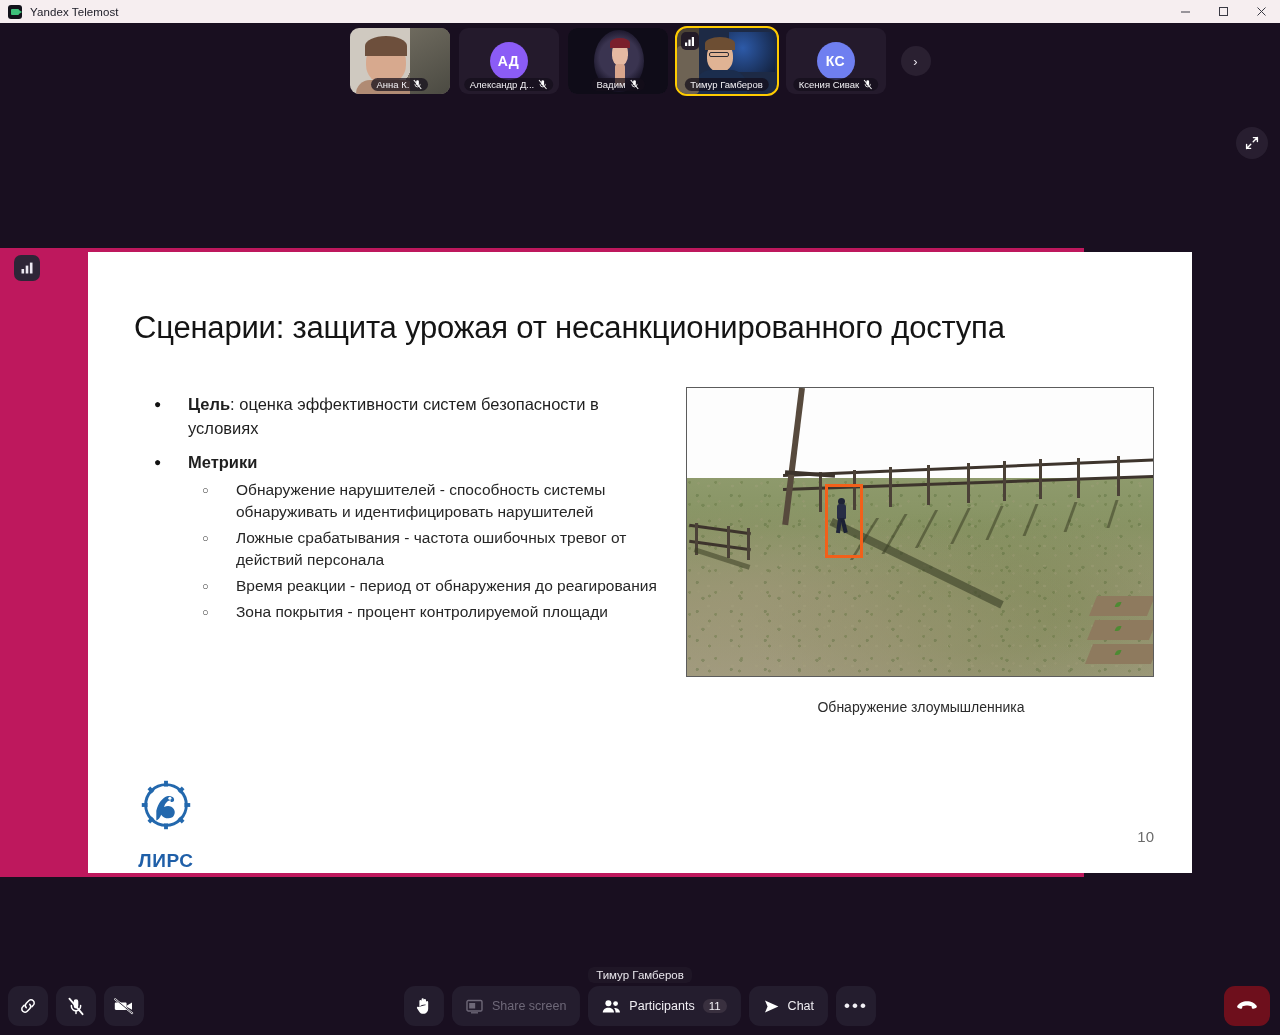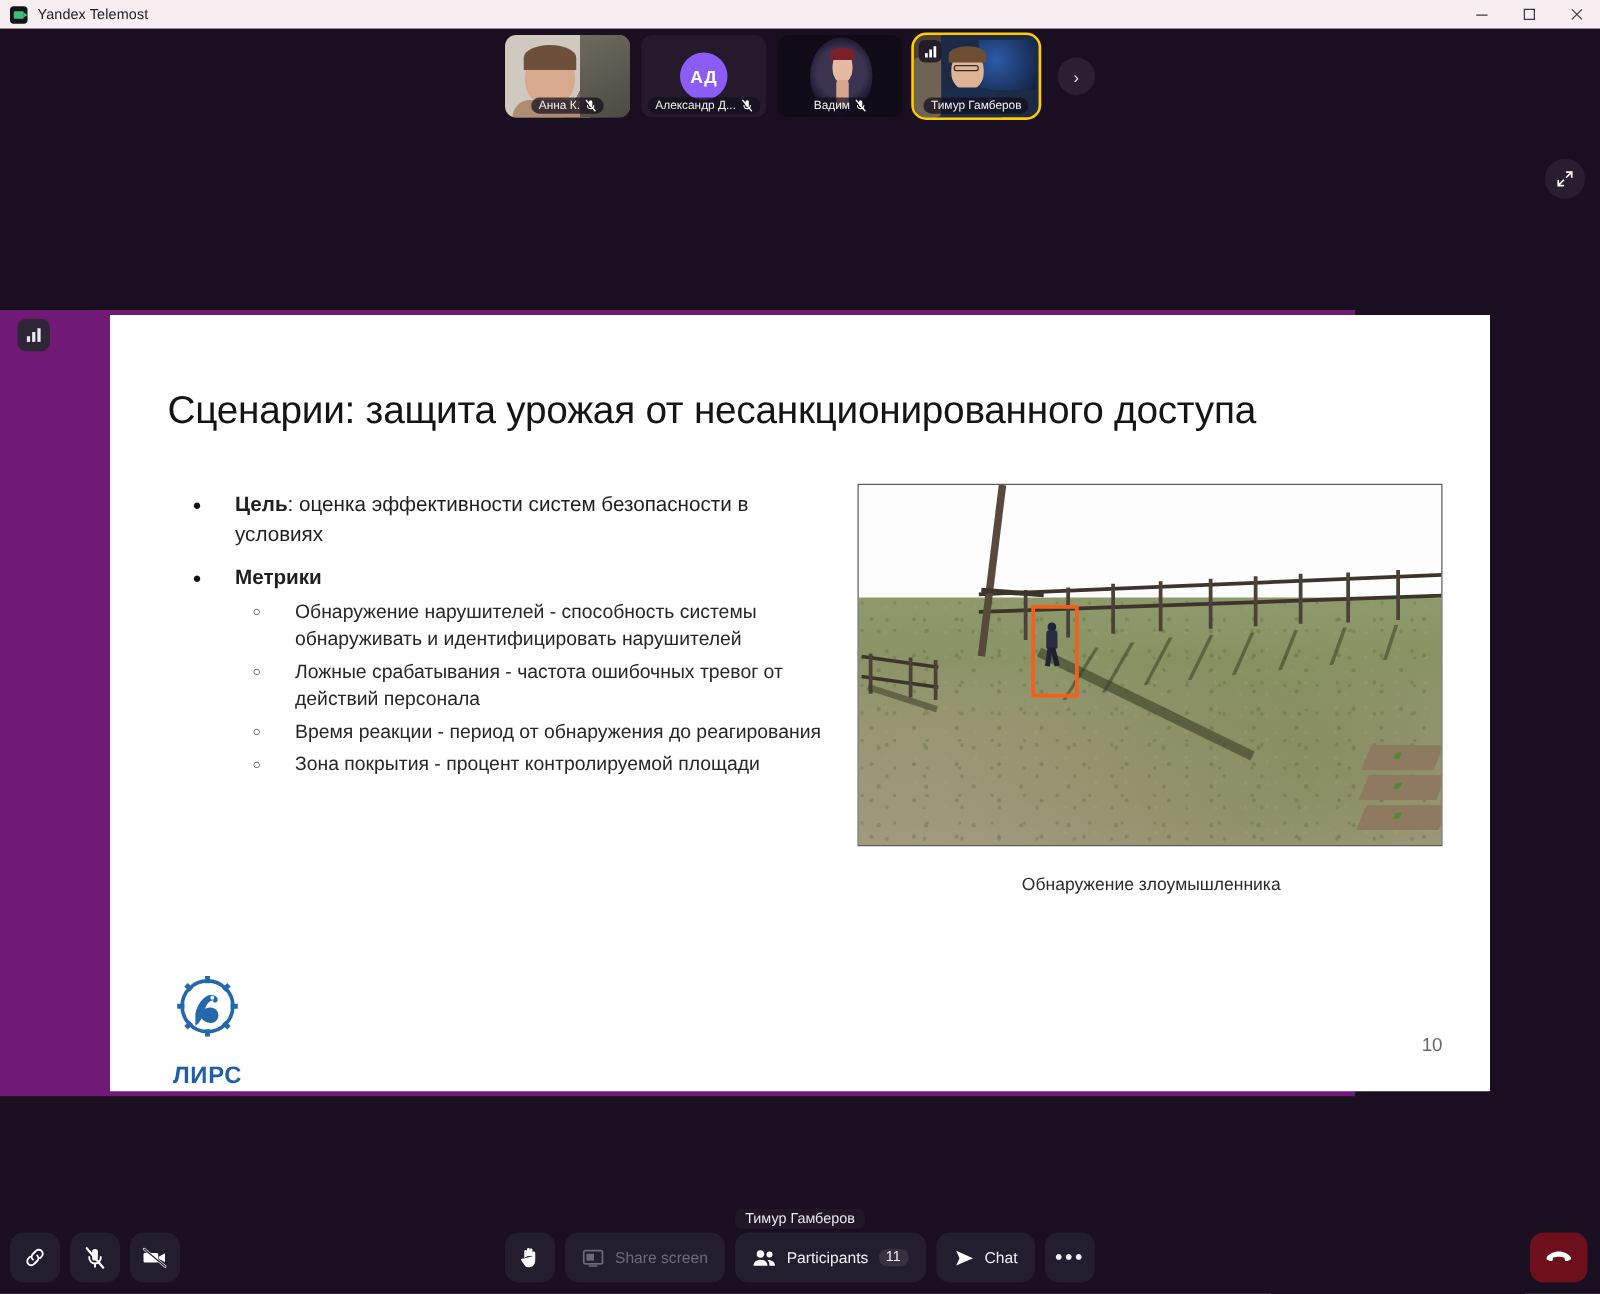--- a/index.html
+++ b/index.html
@@ -84,21 +84,21 @@
   .expand-btn{
     position:absolute; right:12px; top:104px;
     width:32px;height:32px;border-radius:50%;
     background:rgba(45,36,54,.75);
     display:flex;align-items:center;justify-content:center;
   }
 
   
   .share-area{
     position:absolute; left:0; top:225px; width:1084px; height:629px;
-    background:#701a75;
+    background:#be185d;
   }
   .share-badge{
     position:absolute; left:14px; top:7px; width:26px;height:26px;
     background:#2e2537; border-radius:7px;
     display:flex;align-items:center;justify-content:center;
     z-index:5;
   }
 
   
   .slide{
@@ -311,20 +311,33 @@
           <rect x="1" y="6.5" width="2.2" height="3.5" fill="#fff"></rect>
           <rect x="4.4" y="3.6" width="2.2" height="6.4" fill="#fff"></rect>
           <rect x="7.8" y="1" width="2.2" height="9" fill="#fff"></rect>
         </svg>
       </div>
       <div class="namebar">
         <span>Тимур Гамберов</span>
       </div>
     </div>
 
+    <div class="thumb">
+      <div class="avatar" style="background:#6f7ff0;">
+        <span>КС</span>
+      </div>
+      <div class="namebar">
+        <span>Ксения Сивак</span>
+        <svg class="mic-off" viewBox="0 0 12 14">
+          <path d="M6 1.2a1.8 1.8 0 0 1 1.8 1.8v3.4A1.8 1.8 0 0 1 6 8.2 1.8 1.8 0 0 1 4.2 6.4V3A1.8 1.8 0 0 1 6 1.2z" fill="#fff"></path>
+          <path d="M2.6 6.2v.6A3.4 3.4 0 0 0 6 10.2a3.4 3.4 0 0 0 3.4-3.4v-.6" stroke="#fff" stroke-width="1.1" fill="none"></path>
+          <line x1="1" y1="1" x2="11" y2="13" stroke="#fff" stroke-width="1.4"></line>
+        </svg>
+      </div>
+    </div>
 
     <div class="strip-next">›</div>
   </div>
 
   <div class="expand-btn">
     <svg width="16" height="16" viewBox="0 0 16 16">
       <path d="M9.4 2.6h4v4M13.4 2.6 9.2 6.8" stroke="#fff" stroke-width="1.4" fill="none" stroke-linecap="round"></path>
       <path d="M6.6 13.4h-4v-4M2.6 13.4l4.2-4.2" stroke="#fff" stroke-width="1.4" fill="none" stroke-linecap="round"></path>
     </svg>
   </div>

